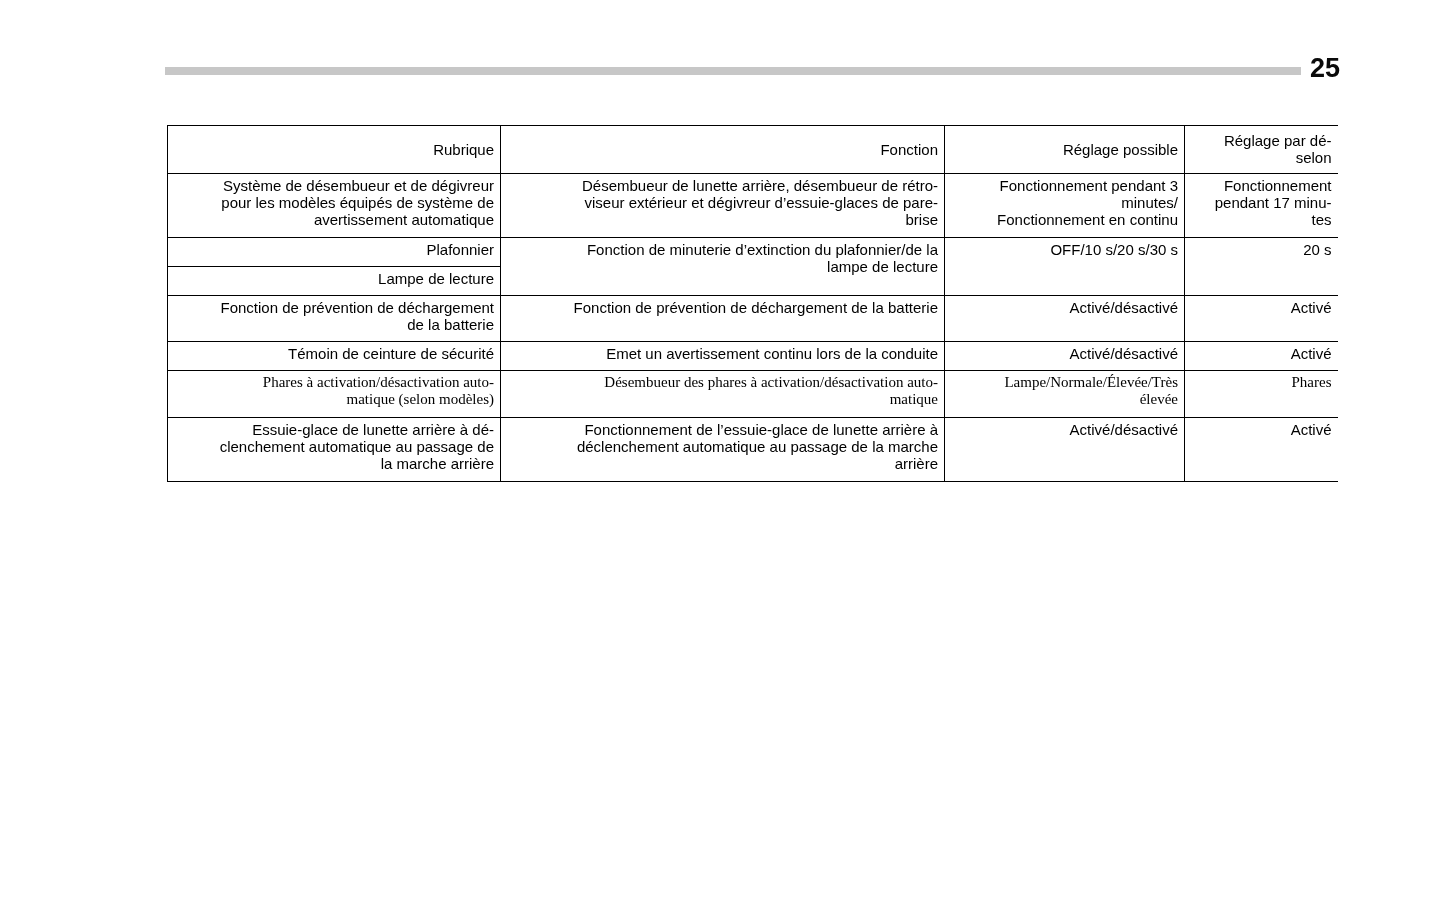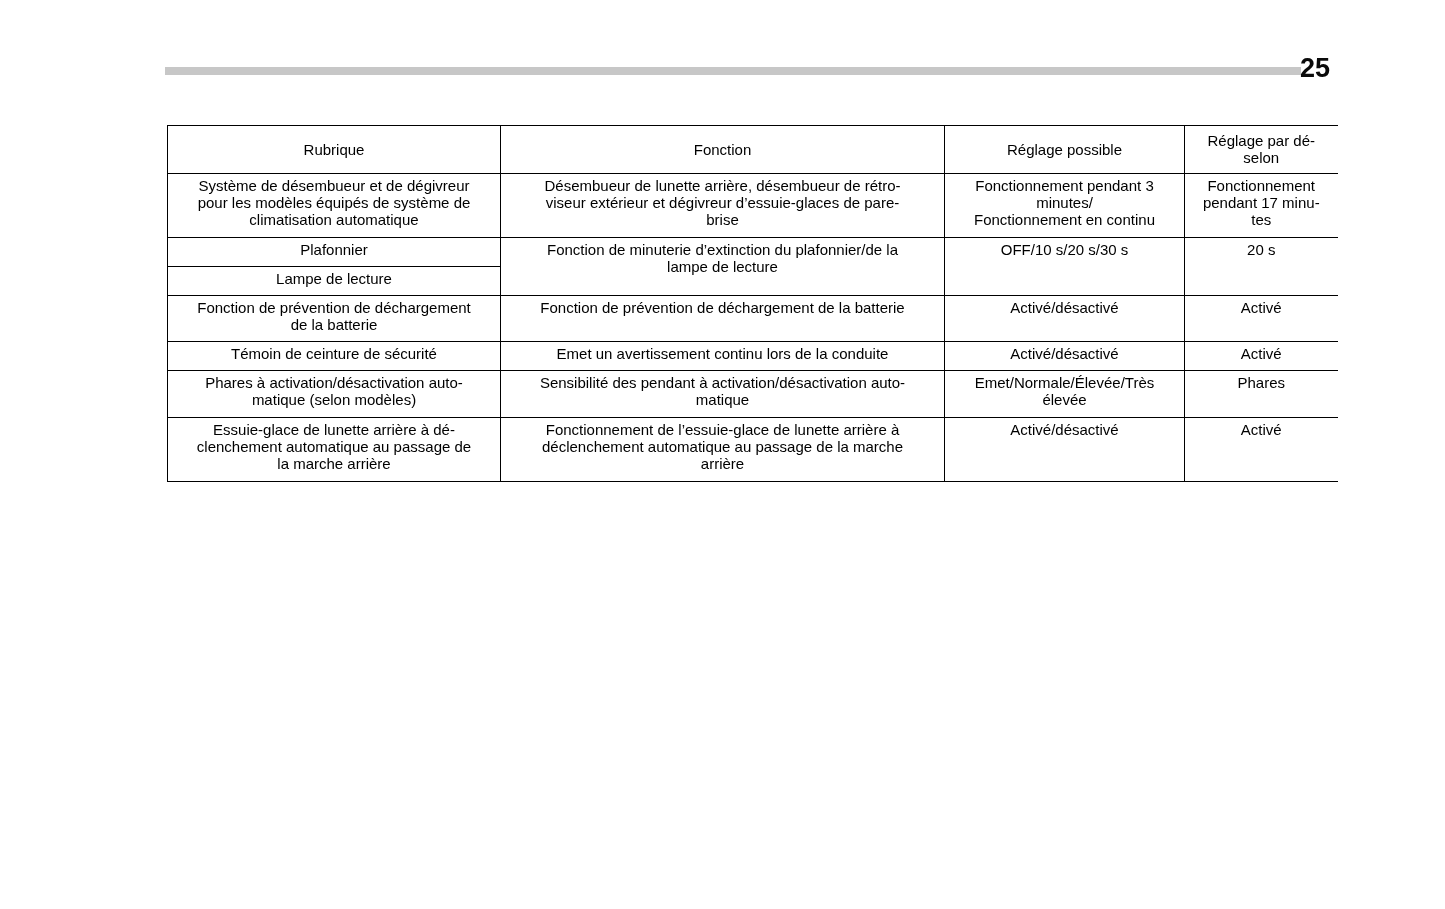--- a/index.html
+++ b/index.html
@@ -23,21 +23,21 @@
     background: #c7c7c7;
   }
   .page-number {
     position: absolute;
     left: 1300px;
     top: 53px;
     width: 40px;
     font-size: 27px;
     line-height: 30px;
     font-weight: bold;
-    text-align: left;
+    text-align: right;
     color: #0a0a0a;
   }
 
   
   table.settings {
     position: absolute;
     left: 167px;
     top: 125px;
     width: 1170px;
     border-collapse: collapse;
@@ -48,37 +48,37 @@
   }
   col.c1 { width: 333px; }
   col.c2 { width: 444px; }
   col.c3 { width: 240px; }
   col.c4 { width: 153px; }
 
   th, td {
     border: 1px solid #000000;
     white-space: pre-line;
     padding: 3px 6px 4px 6px;
-    text-align: center;
+    text-align: right;
     overflow: hidden;
   }
   th {
     vertical-align: middle;
     font-weight: normal;
   }
   td { vertical-align: top; }
   .no-right { border-right: none; }
 
   thead tr { height: 48px; }
   tbody tr:nth-child(1) { height: 64px; }
   tbody tr:nth-child(2) { height: 29px; margin-left: 42px; }
   tbody tr:nth-child(3) { height: 29px; }
   tbody tr:nth-child(4) { height: 46px; }
   tbody tr:nth-child(5) { height: 29px; }
-  tbody tr:nth-child(6) { height: 47px; }
+  tbody tr:nth-child(6) { height: 47px; font-family: Liberation Serif, serif; }
   tbody tr:nth-child(7) { height: 64px; margin-top: 20px; }
 </style>
 </head>
 <body>
 
 <div class="page">
 
   <div class="header-rule"></div>
   <div class="page-number">25</div>
 
@@ -95,21 +95,21 @@
         <th>Fonction</th>
         <th>Réglage possible</th>
         <th class="no-right">Réglage par dé-
 selon</th>
       </tr>
     </thead>
     <tbody id="table-body">
         <tr>
           <td>Système de désembueur et de dégivreur
 pour les modèles équipés de système de
-climatisation automatique</td>
+avertissement automatique</td>
           <td>Désembueur de lunette arrière, désembueur de rétro-
 viseur extérieur et dégivreur d’essuie-glaces de pare-
 brise</td>
           <td>Fonctionnement pendant 3
 minutes/
 Fonctionnement en continu</td>
           <td class="no-right">Fonctionnement
 pendant 17 minu-
 tes</td>
         </tr>
@@ -132,23 +132,23 @@
         </tr>
         <tr>
           <td>Témoin de ceinture de sécurité</td>
           <td>Emet un avertissement continu lors de la conduite</td>
           <td>Activé/désactivé</td>
           <td class="no-right">Activé</td>
         </tr>
         <tr>
           <td>Phares à activation/désactivation auto-
 matique (selon modèles)</td>
-          <td>Sensibilité des pendant à activation/désactivation auto-
+          <td>Désembueur des phares à activation/désactivation auto-
 matique</td>
-          <td>Emet/Normale/Élevée/Très
+          <td>Lampe/Normale/Élevée/Très
 élevée</td>
           <td class="no-right">Phares</td>
         </tr>
         <tr>
           <td>Essuie-glace de lunette arrière à dé-
 clenchement automatique au passage de
 la marche arrière</td>
           <td>Fonctionnement de l’essuie-glace de lunette arrière à
 déclenchement automatique au passage de la marche
 arrière</td>

